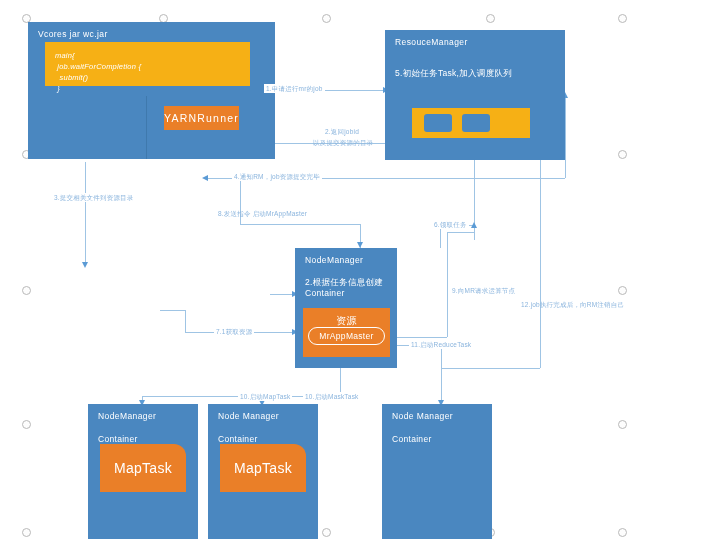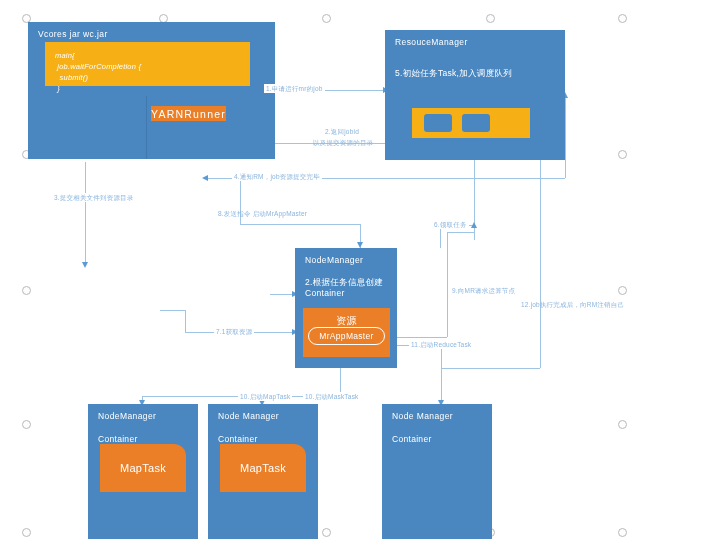--- a/index.html
+++ b/index.html
@@ -39,21 +39,21 @@
   .resbar{position:absolute;background:#ea7f28;box-sizing:border-box;}
   .resbar .rtxt{position:absolute;left:0;right:0;top:6px;text-align:center;
                 font-size:10px;color:#ffffff;letter-spacing:.3px;}
   .pill{position:absolute;background:#ea7f28;border:1px solid #ffffff;
         border-radius:13px;display:flex;align-items:center;justify-content:center;
         font-size:8.5px;color:#ffffff;letter-spacing:.3px;box-sizing:border-box;}
 
   .taskbox{position:absolute;background:#ea7f28;
            border-top-right-radius:12px;box-sizing:border-box;
            display:flex;align-items:center;justify-content:center;
-           font-size:11px;color:#ffffff;letter-spacing:.3px;}
+           font-size:14px;color:#ffffff;letter-spacing:.3px;}
 
   
   .ln{position:absolute;background:#9fc4e4;}
   .lnh{height:1px;}
   .lnv{width:1px;}
 
   .arw{position:absolute;width:0;height:0;}
   .arw-r{border-top:3.5px solid transparent;border-bottom:3.5px solid transparent;
          border-left:6px solid #5b9bd5;}
   .arw-l{border-top:3.5px solid transparent;border-bottom:3.5px solid transparent;
@@ -146,21 +146,21 @@
     <div class="ttl">Vcores jar wc.jar</div>
     <div class="yellow" style="left:45px;top:42px;width:202px;height:0;"></div>
   </div>
   <div class="yellow" style="left:45px;top:42px;width:205px;height:44px;">
     <div class="code">main{
  job.waitForCompletion {
   submit()
  }</div>
   </div>
   <div class="ln lnv" style="left:146px;top:96px;height:63px;background:#3f79ad;"></div>
-  <div class="yarnrunner" style="left:151px;top:106px;width:75px;height:15px;">YARNRunner</div>
+  <div class="yarnrunner" style="left:164px;top:106px;width:75px;height:24px;">YARNRunner</div>
 
   <div class="box" style="left:385px;top:30px;width:180px;height:130px;">
     <div class="ttl">ResouceManager</div>
     <div class="sub" style="top:38px;">5.初始任务Task,加入调度队列</div>
   </div>
   <div class="yellow" style="left:412px;top:108px;width:118px;height:30px;">
     <div class="rmslot" style="left:12px;top:6px;width:28px;height:18px;"></div>
     <div class="rmslot" style="left:50px;top:6px;width:28px;height:18px;"></div>
   </div>
 

